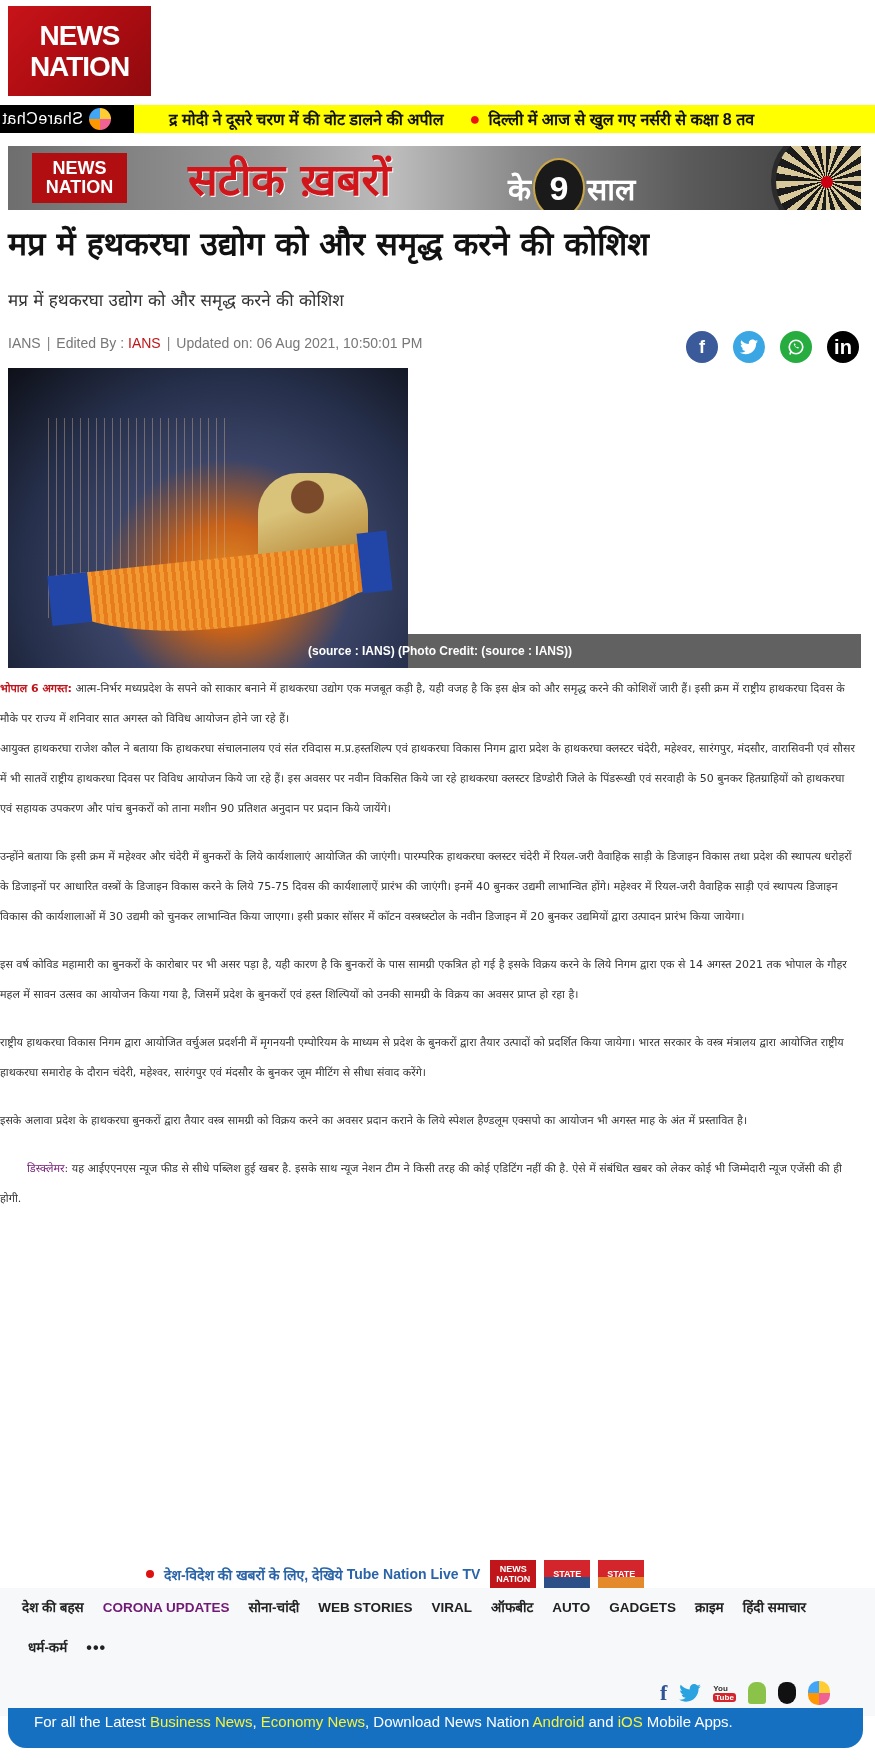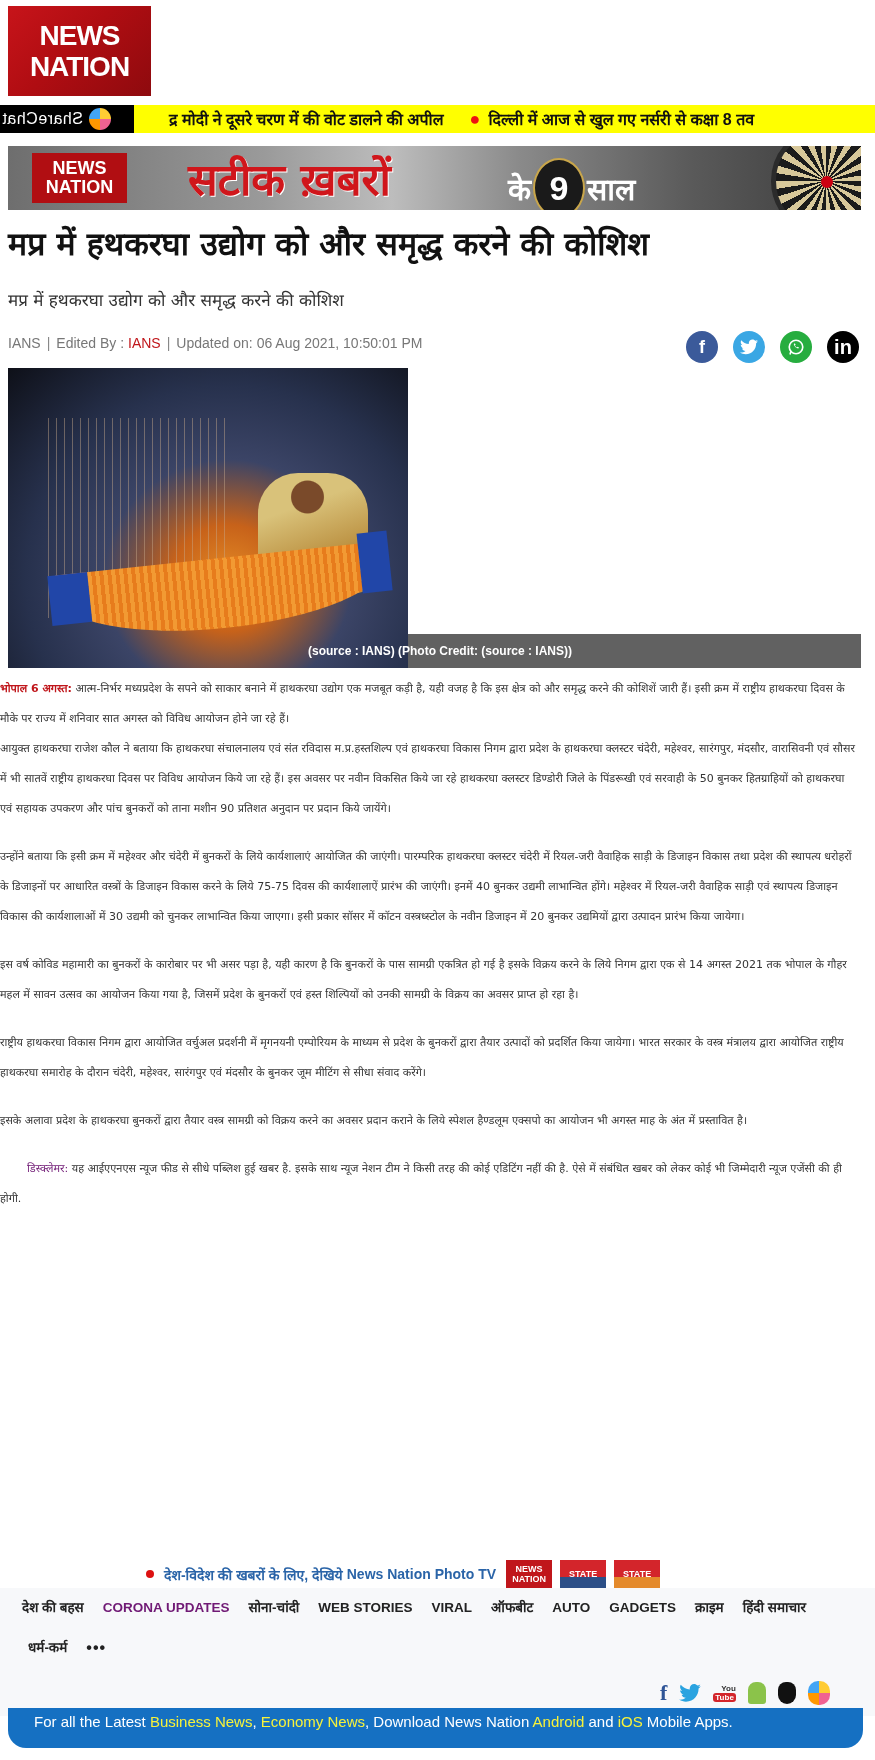--- a/index.html
+++ b/index.html
@@ -66,21 +66,21 @@
 
   .footer { position: absolute; left: 0; top: 1588px; width: 875px; height: 128px; background: #f7f8fa; }
   .footer .nav { position: absolute; left: 22px; top: 0; width: 840px; display: flex; flex-wrap: wrap; font-size: 13.5px; font-weight: bold; color: #222; }
   .footer .nav .nav-item { margin-right: 19px; height: 40px; line-height: 40px; }
   .footer .nav .nav-item.red { color: #701a75; }
   .footer .nav .more { letter-spacing: 1px; font-size: 16px; }
   .footer .social { position: absolute; left: 660px; top: 92px; display: flex; align-items: center; }
   .footer .social .so { margin-right: 12px; font-weight: bold; font-size: 22px; line-height: 26px; }
   .footer .social .so-fb { color: #2f5597; font-family: "Liberation Serif", serif; }
   .footer .social .so-tw { color: #2aa3e0; font-size: 20px; }
-  .footer .social .so-yt { font-size: 8px; line-height: 9px; text-align: right; color: #333; }
+  .footer .social .so-yt { font-size: 8px; line-height: 9px; text-align: left; color: #333; }
   .footer .social .so-yt b { display: block; background: #d3252b; color: #fff; border-radius: 3px; padding: 0 2px; }
   .footer .social .so-an { width: 18px; height: 22px; background: #8bc34a; border-radius: 8px 8px 3px 3px; }
   .footer .social .so-ap { width: 18px; height: 22px; background: #111; border-radius: 8px 8px 9px 9px; }
   .footer .social .so-sc { width: 22px; height: 24px; border-radius: 10px; background: conic-gradient(#ffcc33 0 25%, #f06292 25% 50%, #ff9800 50% 75%, #42a5f5 75% 100%); }
 
   .app-bar { position: absolute; left: 8px; top: 1708px; width: 855px; height: 40px; background: #1570c2; border-radius: 0 0 18px 18px; color: #fff; font-size: 15px; padding-left: 26px; line-height: 28px; }
   .app-bar .hl { color: #f7f23a; }
 </style>
 </head>
 <body>
@@ -176,21 +176,21 @@
   <p class="gap">इसके अलावा प्रदेश के हाथकरघा बुनकरों द्वारा तैयार वस्त्र सामग्री को विक्रय करने का अवसर प्रदान कराने के लिये स्पेशल हैण्डलूम एक्सपो का आयोजन भी अगस्त माह के अंत में प्रस्तावित है।</p>
   <p class="gap">
     <span class="disclaimer-label">डिस्क्लेमर:</span>
     <span>यह आईएएनएस न्यूज फीड से सीधे पब्लिश हुई खबर है. इसके साथ न्यूज नेशन टीम ने किसी तरह की कोई एडिटिंग नहीं की है. ऐसे में संबंधित खबर को लेकर कोई भी जिम्मेदारी न्यूज एजेंसी की ही होगी.</span>
   </p>
 </div>
 
 <div class="live-tv">
   <span class="dot"></span>
   <span>देश-विदेश की खबरों के लिए, देखिये</span>
-  <span class="channel-link">News Nation Photo TV</span>
+  <span class="channel-link">Tube Nation Live TV</span>
   <div class="ch ch-nn">
     <span>NEWS</span>
     <span>NATION</span>
   </div>
   <div class="ch ch-ns1">
     <span>STATE</span>
   </div>
   <div class="ch ch-ns2">
     <span>STATE</span>
   </div>

